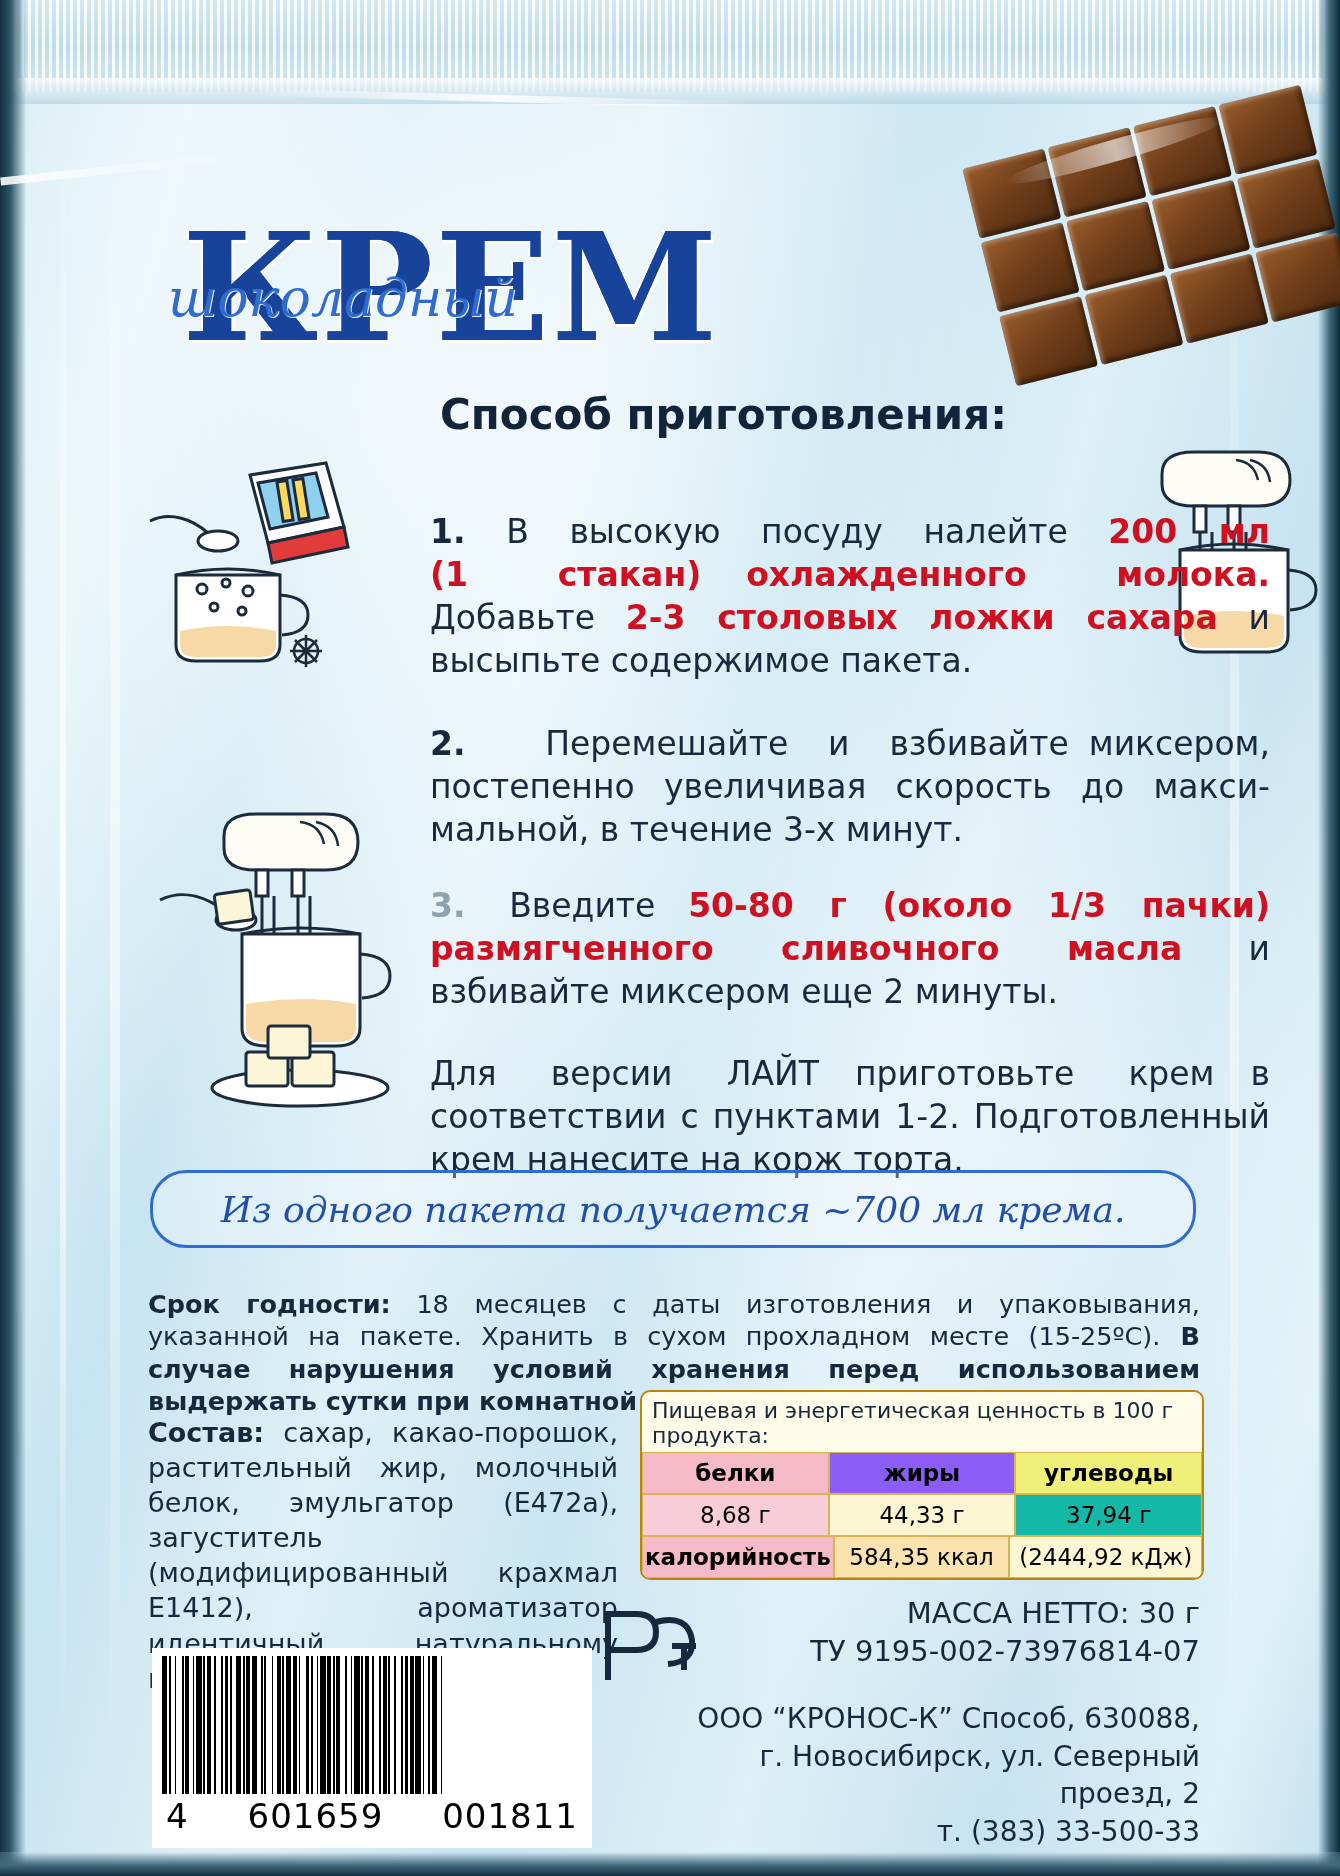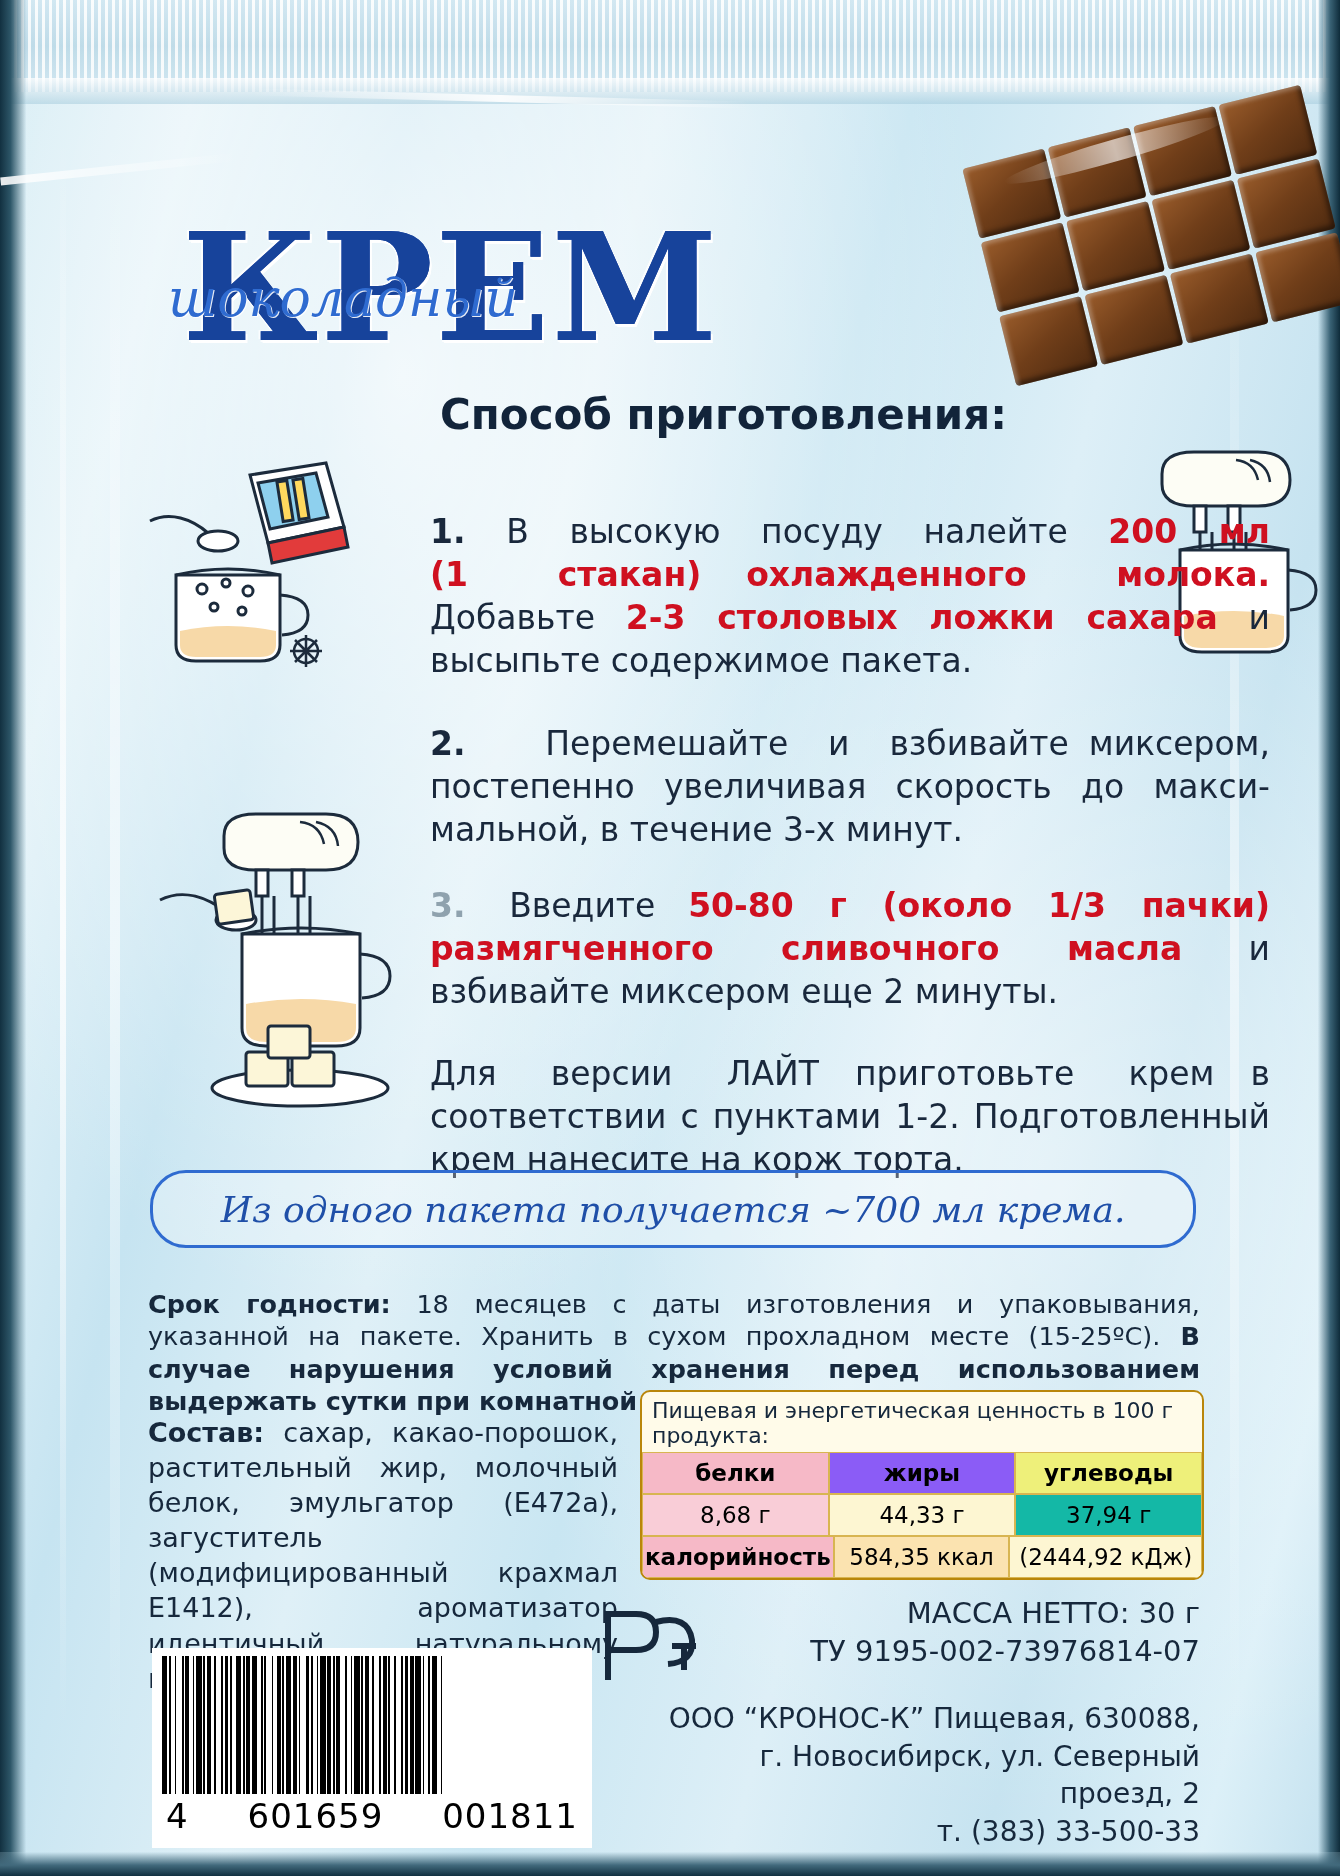--- a/index.html
+++ b/index.html
@@ -356,21 +356,21 @@
       </g>
     </svg>
   </div>
 
   <div id="netto">
     <div>МАССА НЕТТО: 30 г</div>
     <div>ТУ 9195-002-73976814-07</div>
   </div>
 
   <div id="manuf">
-    <div>ООО “КРОНОС-К” Пищевая, 630088,</div>
+    <div>ООО “КРОНОС-К” Способ, 630088,</div>
     <div>г. Новосибирск, ул. Северный проезд, 2</div>
     <div>т. (383) 33-500-33</div>
   </div>
 
   <div id="barcode">
     <div id="bars">
         <i style="width: 5.4px; background: rgb(0, 0, 0);"></i>
         <i style="width: 1.8px; background: transparent;"></i>
         <i style="width: 1.8px; background: rgb(0, 0, 0);"></i>
         <i style="width: 3.6px; background: transparent;"></i>

